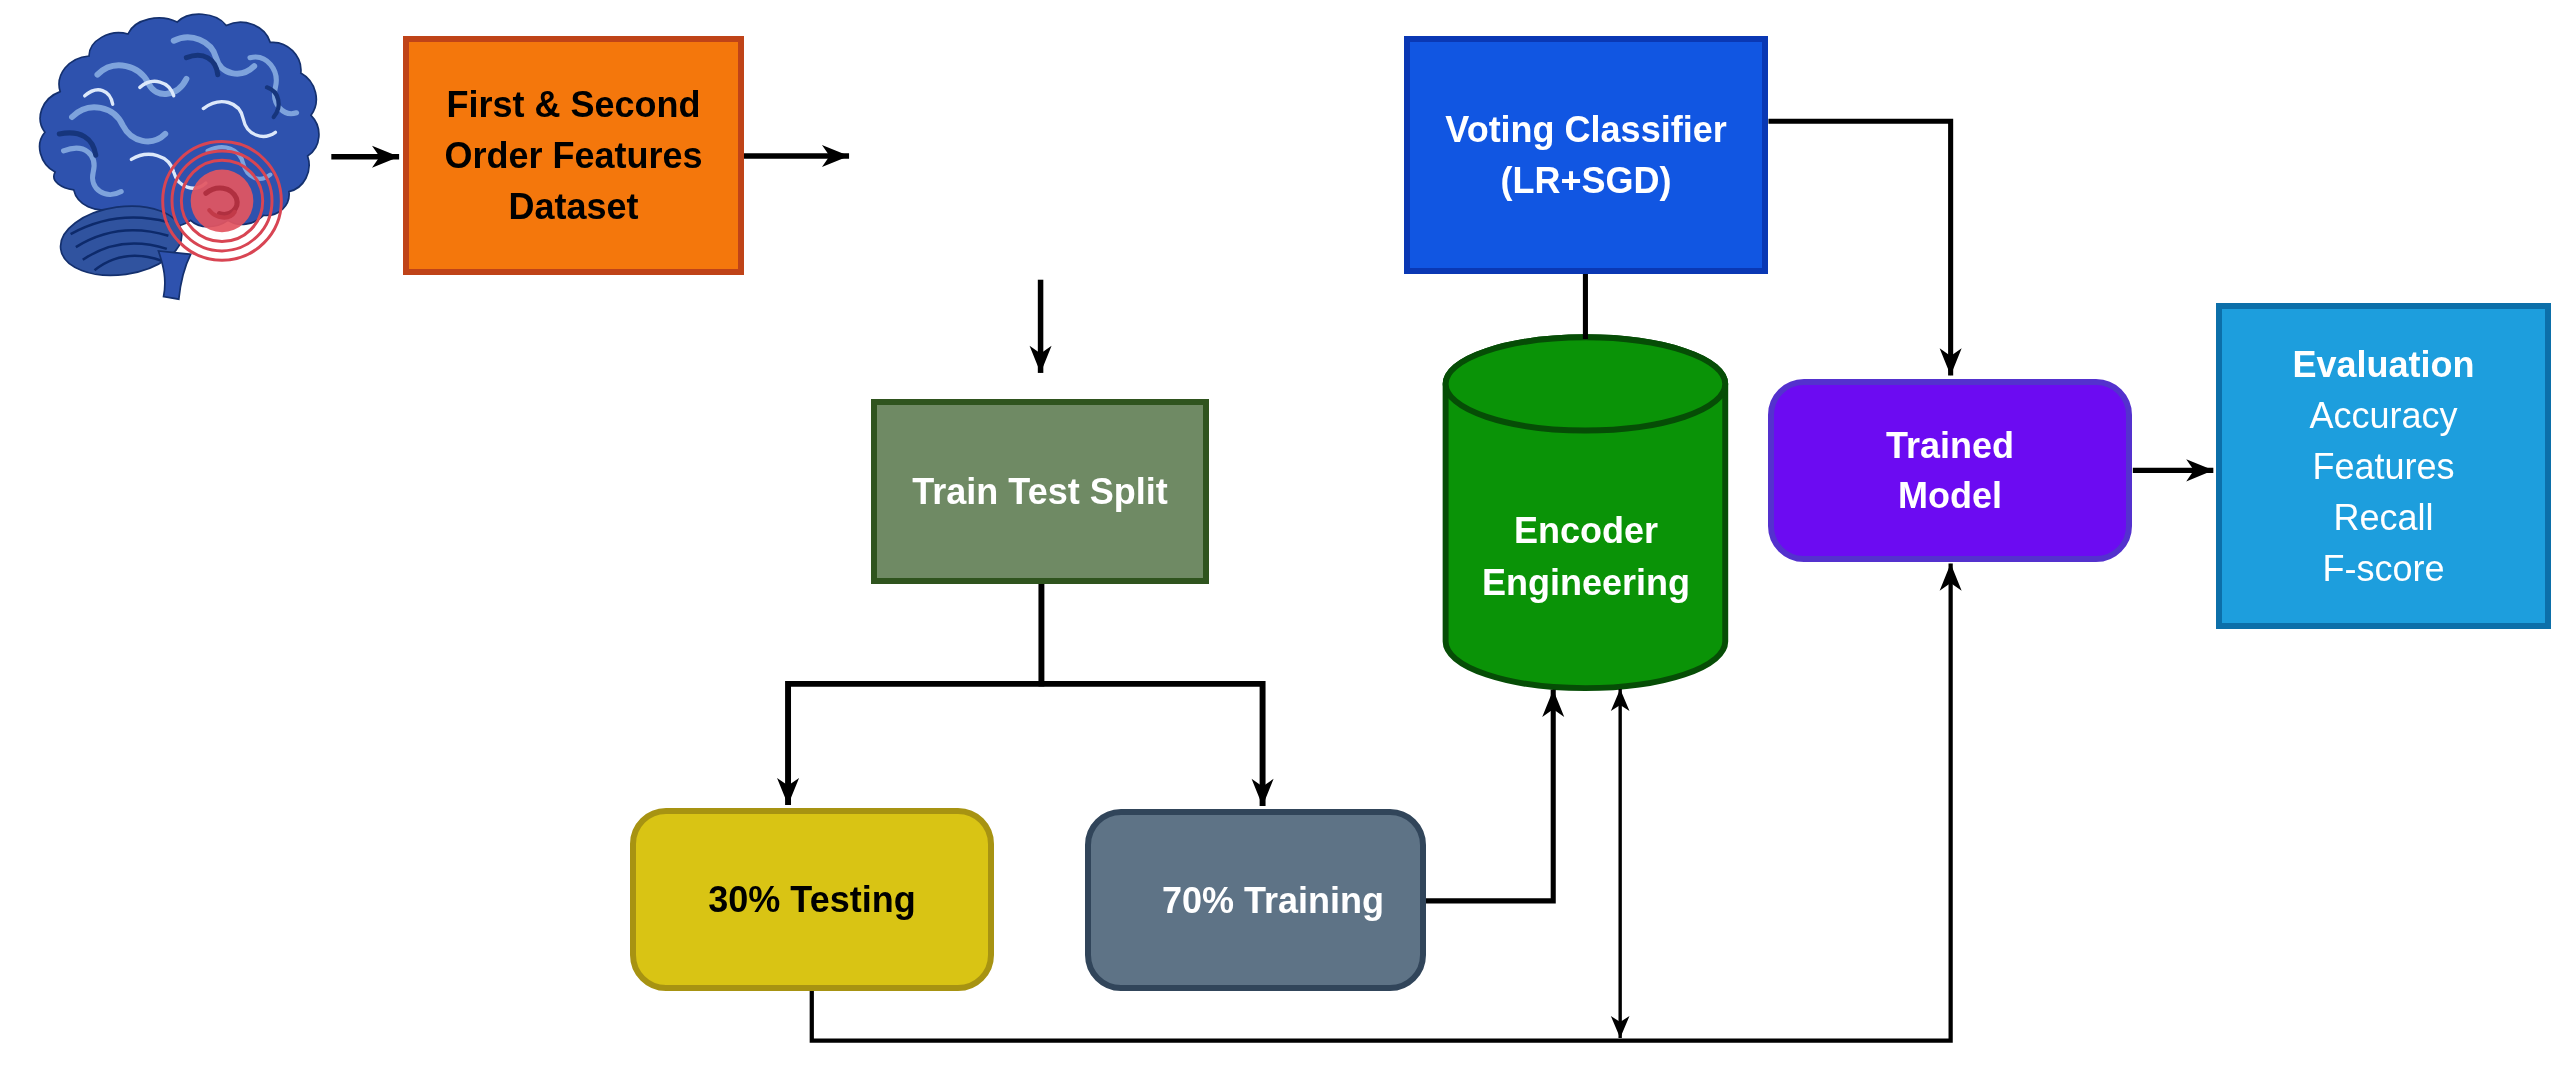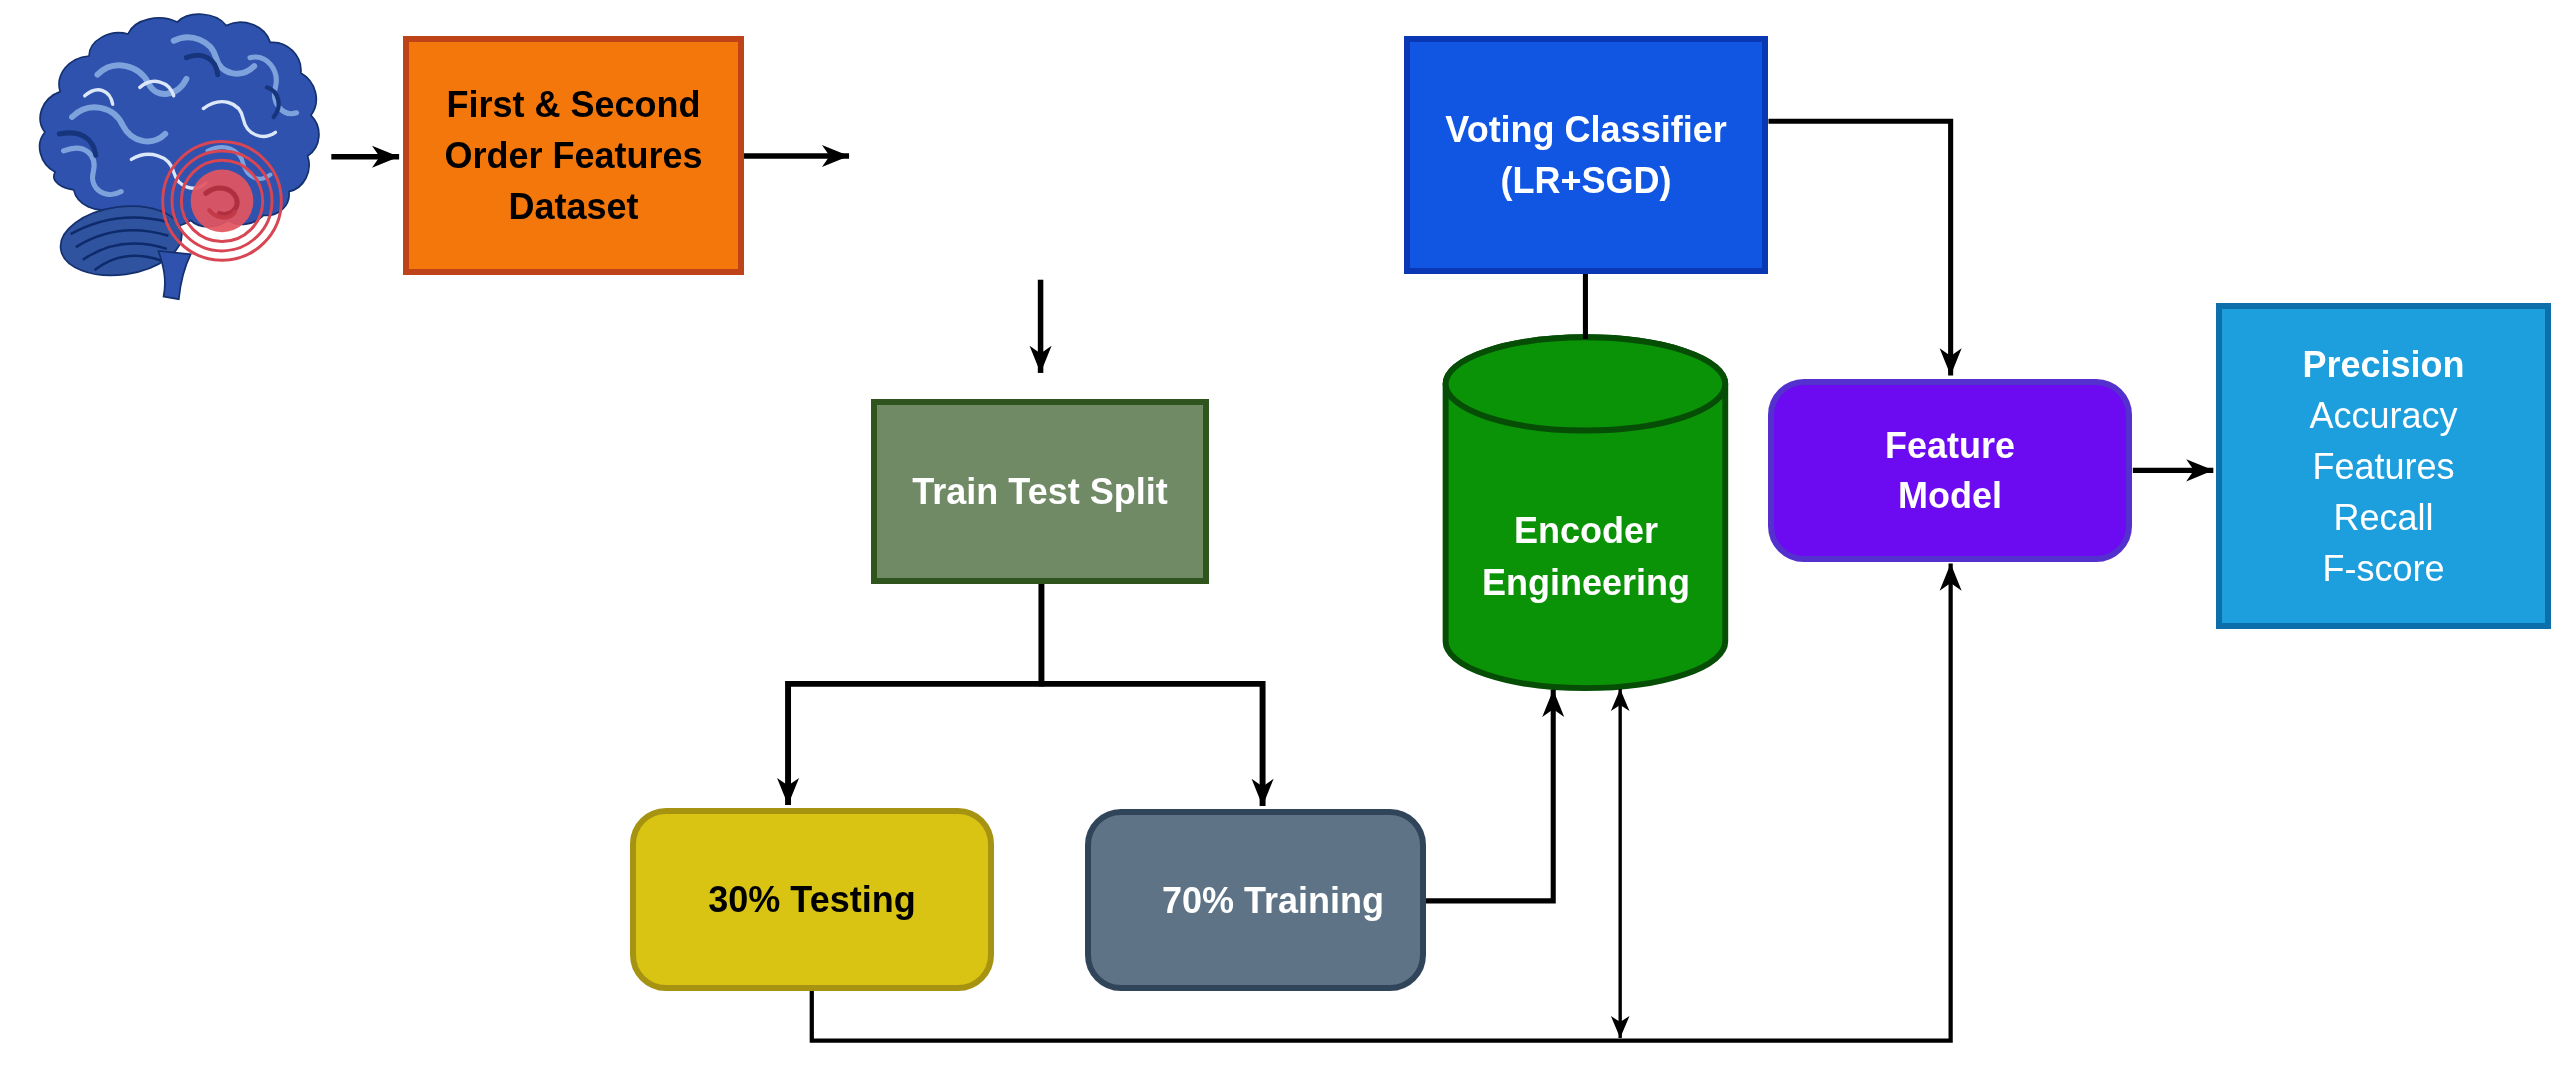--- a/index.html
+++ b/index.html
@@ -113,26 +113,26 @@
     <span>Voting Classifier</span>
     <span>(LR+SGD)</span>
   </div>
 
   <div class="node" id="node-fe-label">
     <span>Encoder</span>
     <span>Engineering</span>
   </div>
 
   <div class="node" id="node-trained">
-    <span>Feature</span>
+    <span>Trained</span>
     <span>Model</span>
   </div>
 
   <div class="node" id="node-eval">
-    <span>Precision</span>
+    <span>Evaluation</span>
     <span class="metric">Accuracy</span>
     <span class="metric">Features</span>
     <span class="metric">Recall</span>
     <span class="metric">F-score</span>
   </div>
 
   <div class="node" id="node-testing">
     <span>30% Testing</span>
   </div>
 

